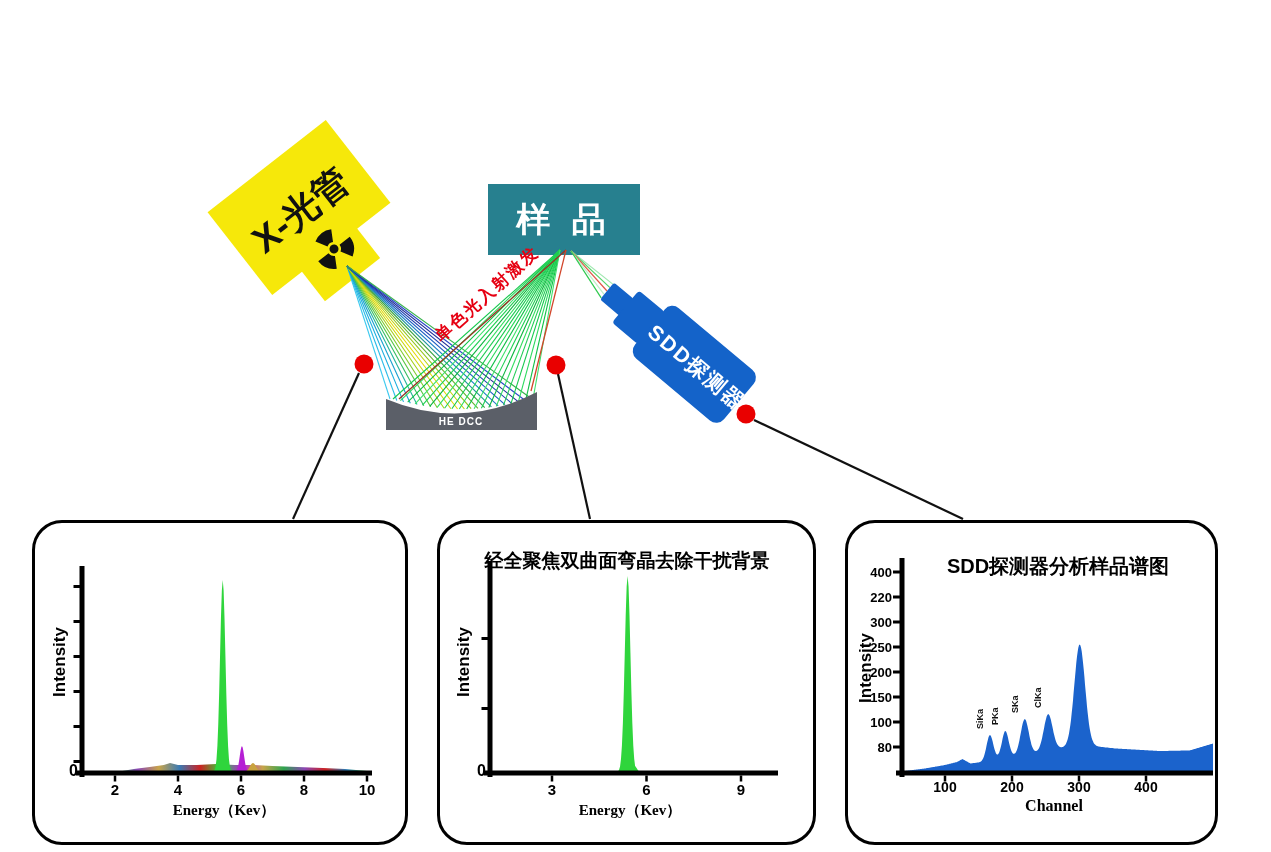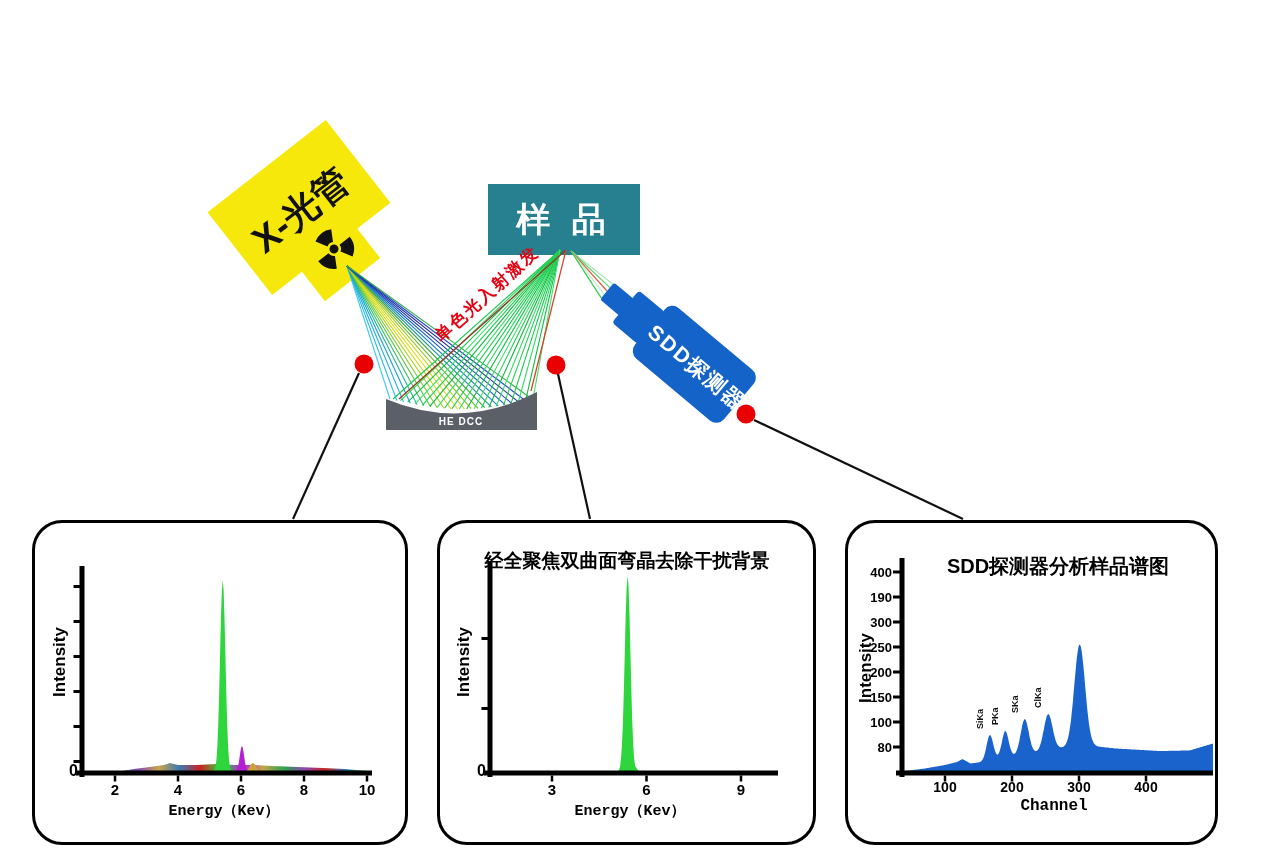--- a/index.html
+++ b/index.html
@@ -19,21 +19,21 @@
   .sample{left:488px;top:176px;width:152px;height:71px;display:flex;align-items:center;justify-content:center;margin-top:8px;}
   .sample span{font-size:34px;font-weight:bold;letter-spacing:6px;}
   .crystal-label{position:absolute;left:461px;top:421px;transform:translate(-50%,-50%);
                  font-size:10px;font-weight:bold;color:#fff;letter-spacing:1px;}
   .beam-label{position:absolute;left:487px;top:294px;transform:translate(-50%,-50%) rotate(-42deg);
               font-size:17px;font-weight:bold;letter-spacing:2px;white-space:nowrap;}
   .glab{position:absolute;transform:translate(-50%,-50%);font-weight:bold;white-space:nowrap;color:#000;}
   .title{font-size:19px}
   #t3{font-size:20px}
   .ylab{transform:translate(-50%,-50%) rotate(-90deg);font-size:17px}
-  .xlab{font-family:Liberation Mono, monospace;font-size:15px}
+  .xlab{font-family:Liberation Serif, serif;font-size:15px}
   #xl3{font-size:16px}
   .zero{transform:translate(-100%,-50%);font-size:16px}
   .xtick{font-size:15px}
   .xtick3{font-size:14px}
   .ytick3{transform:translate(-100%,-50%);font-size:13px}
   .peaklab{position:absolute;font-size:9px;font-weight:bold;transform:rotate(-90deg);
            transform-origin:left bottom;white-space:nowrap;line-height:10px;color:#111;}
 </style>
 </head>
 <body>
@@ -217,21 +217,21 @@
       <div class="peaklab" style="left: 1043.18px; top: 698.133px;">ClKa</div>
       <div class="glab xtick" style="left: 115px; top: 789px;">2</div>
       <div class="glab xtick" style="left: 178px; top: 789px;">4</div>
       <div class="glab xtick" style="left: 241px; top: 789px;">6</div>
       <div class="glab xtick" style="left: 304px; top: 789px;">8</div>
       <div class="glab xtick" style="left: 367px; top: 789px;">10</div>
       <div class="glab xtick" style="left: 552px; top: 789px;">3</div>
       <div class="glab xtick" style="left: 646.5px; top: 789px;">6</div>
       <div class="glab xtick" style="left: 741px; top: 789px;">9</div>
       <div class="glab ytick3" style="left: 892px; top: 572px;">400</div>
-      <div class="glab ytick3" style="left: 892px; top: 597px;">190</div>
+      <div class="glab ytick3" style="left: 892px; top: 597px;">220</div>
       <div class="glab ytick3" style="left: 892px; top: 622px;">300</div>
       <div class="glab ytick3" style="left: 892px; top: 647px;">250</div>
       <div class="glab ytick3" style="left: 892px; top: 672px;">200</div>
       <div class="glab ytick3" style="left: 892px; top: 697px;">150</div>
       <div class="glab ytick3" style="left: 892px; top: 722px;">100</div>
       <div class="glab ytick3" style="left: 892px; top: 747px;">80</div>
       <div class="glab xtick3" style="left: 945px; top: 787px;">100</div>
       <div class="glab xtick3" style="left: 1012px; top: 787px;">200</div>
       <div class="glab xtick3" style="left: 1079px; top: 787px;">300</div>
       <div class="glab xtick3" style="left: 1146px; top: 787px;">400</div>

